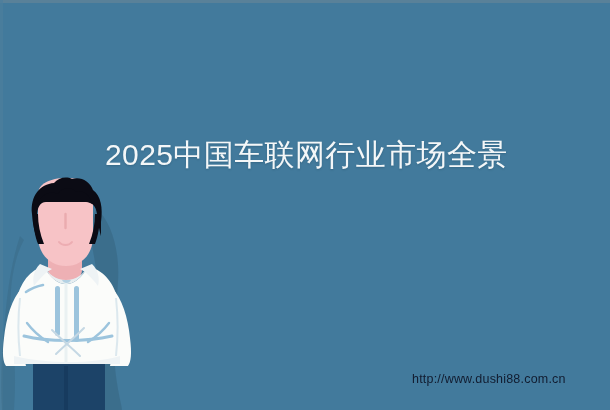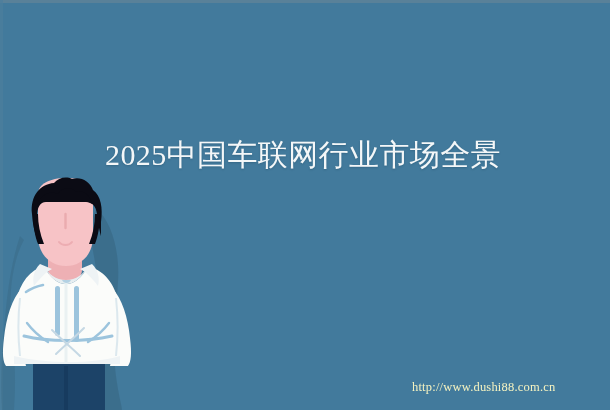--- a/index.html
+++ b/index.html
@@ -6,21 +6,21 @@
     margin: 0;
     padding: 0;
     background: #ffffff;
   }
   #banner {
     position: relative;
     width: 610px;
     height: 410px;
     overflow: hidden;
     background: #427a9c;
-    font-family: Liberation Serif, serif;
+    font-family: Liberation Sans, sans-serif;
   }
   
   #banner .edge-top {
     position: absolute;
     left: 0; top: 0;
     width: 610px; height: 3px;
     background: #5d8399;
     opacity: 0.85;
     pointer-events: none;
   }
@@ -46,23 +46,23 @@
     line-height: 45px;
     letter-spacing: 0.4px;
     white-space: nowrap;
     text-shadow: 0 1px 2px rgba(20,50,70,0.25);
   }
 
   
   .watermark {
     position: absolute;
     left: 412px;
-    top: 380px;
+    top: 372px;
     font-size: 12.5px;
-    color: #fef9c3;
+    color: #0f172a;
     letter-spacing: 0.2px;
     white-space: nowrap;
     opacity: 0.95;
   }
 
   
   .illustration {
     position: absolute;
     left: 0px;
     top: 170px;

